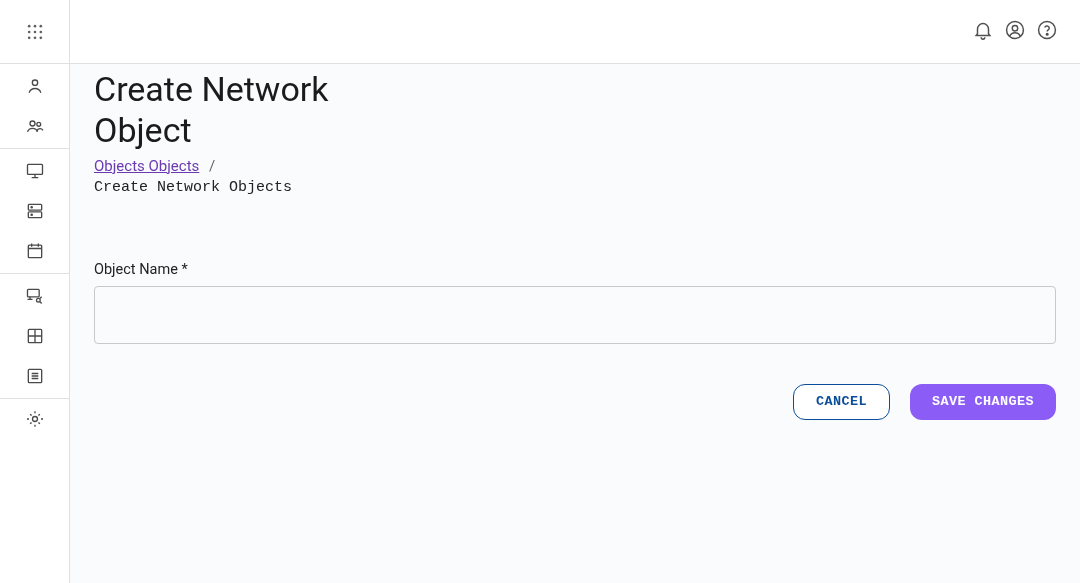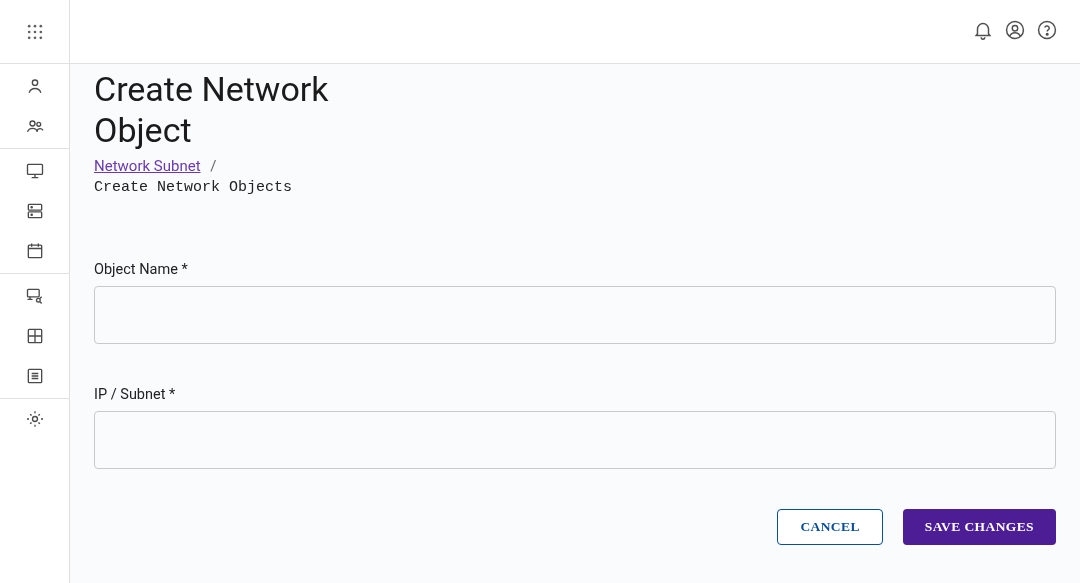--- a/index.html
+++ b/index.html
@@ -136,32 +136,32 @@
       justify-content: flex-end;
       gap: 20px;
       margin-top: 40px;
     }
     .btn {
       height: 36px;
       padding: 0 22px;
       font-size: 13.5px;
       font-weight: 600;
       letter-spacing: 0.4px;
-      border-radius: 4px;
+      border-radius: 12px;
       cursor: pointer;
       border: none;
-      font-family: Liberation Serif, serif;
+      font-family: Liberation Mono, monospace;
     }
     .btn-outline {
       background: #fff;
       color: #0a4d9a;
       border: 1px solid #0a4d9a;
     }
     .btn-primary {
-      background: #4c1d95;
+      background: #8b5cf6;
       color: #fff;
     }
   </style>
 </head>
 <body>
 
 <div class="sidebar">
   <div class="sidebar-top">
     <span class="apps-icon">
       <svg viewBox="0 0 24 24" width="20" height="20" fill="currentColor">
@@ -289,33 +289,29 @@
             <path d="M9.5 9.2a2.6 2.6 0 0 1 5 .9c0 1.6-2.3 2-2.3 3.4"></path>
             <circle cx="12.2" cy="16.6" r="0.9" fill="currentColor"></circle>
           </svg>
       </span>
     </div>
   </div>
 
   <div class="content">
     <h1 class="page-title">Create Network Object</h1>
     <div class="breadcrumb">
-      <a>Network Subnet</a>
+      <a>Objects Objects</a>
       <span class="breadcrumb-sep">/</span>
       <span class="breadcrumb-current">Create Network Objects</span>
     </div>
 
     <div class="form-group">
       <label class="form-label">Object Name *</label>
       <input type="text" class="text-input" value="" style="">
     </div>
 
-    <div class="form-group second">
-      <label class="form-label">IP / Subnet *</label>
-      <input type="text" class="text-input" value="" style="">
-    </div>
 
     <div class="button-row">
       <button class="btn btn-outline">CANCEL</button>
       <button class="btn btn-primary">SAVE CHANGES</button>
     </div>
   </div>
 </div>
 
 </body></html>

